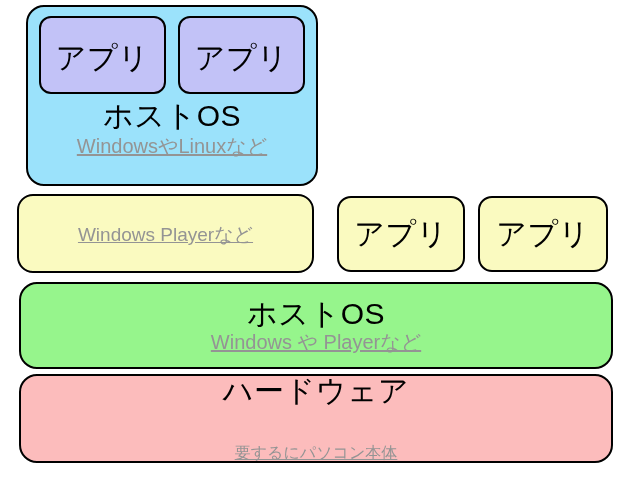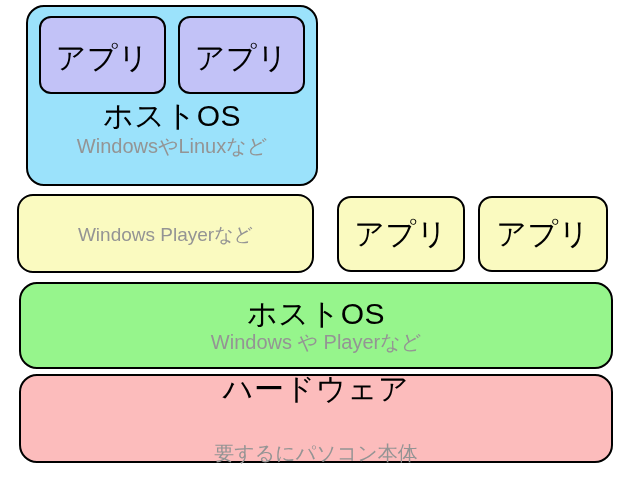--- a/index.html
+++ b/index.html
@@ -38,20 +38,21 @@
     color: #000000;
     font-size: 28px;
     letter-spacing: 0.5px;
     white-space: nowrap;
   }
   .subtitle {
     color: #949494;
     font-size: 19px;
     margin-top: 3px;
     white-space: nowrap;
+    text-decoration: underline;
   }
 
   
   #guest-os-box {
     left: 26px;
     top: 5px;
     width: 292px;
     height: 181px;
     background: #9be2fb;
     border-radius: 18px;
@@ -124,21 +125,21 @@
   #hardware-box {
     left: 19px;
     top: 374px;
     width: 594px;
     height: 89px;
     background: #fcbcbc;
     border-radius: 18px;
     gap: 35px;
   }
   #hardware-box .title { font-size: 30px; }
-  #hardware-box .subtitle { font-size: 20px; }
+  #hardware-box .subtitle { font-size: 16px; }
 </style>
 </head>
 <body>
 
 <div id="stage">
 
   <div class="box" id="guest-os-box">
     <div class="guest-app-row">
       <div class="app-inner">
         <span class="title">アプリ</span>

